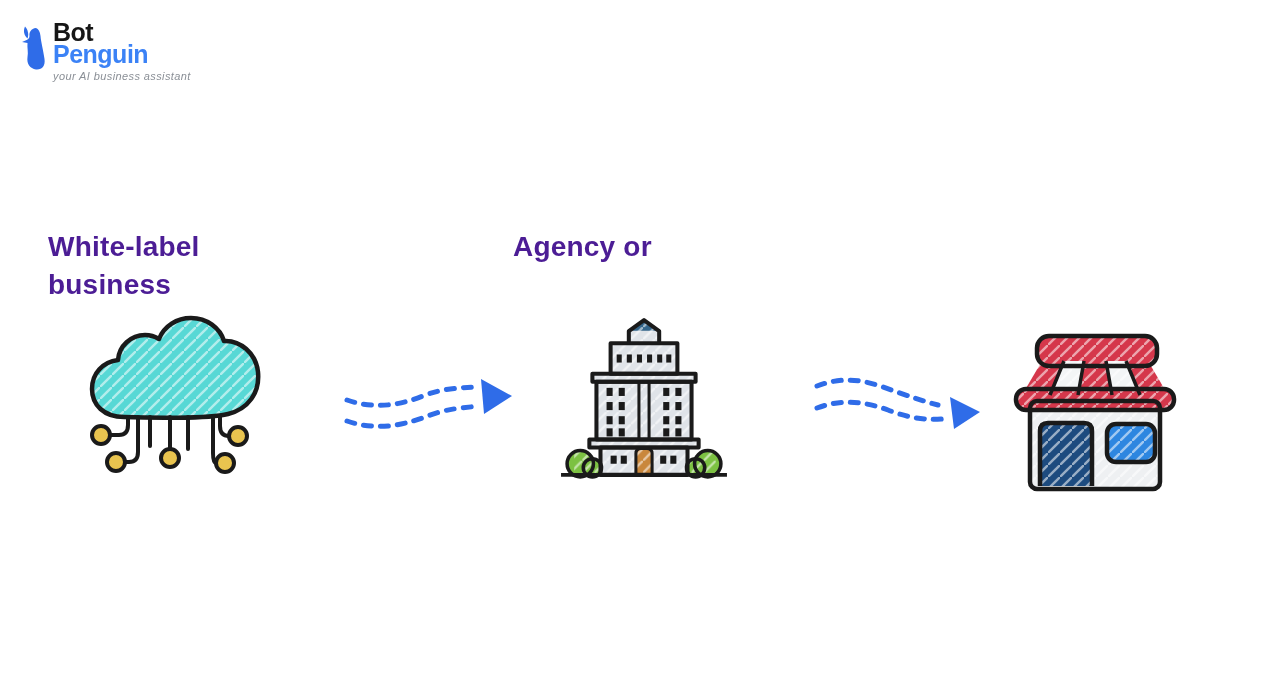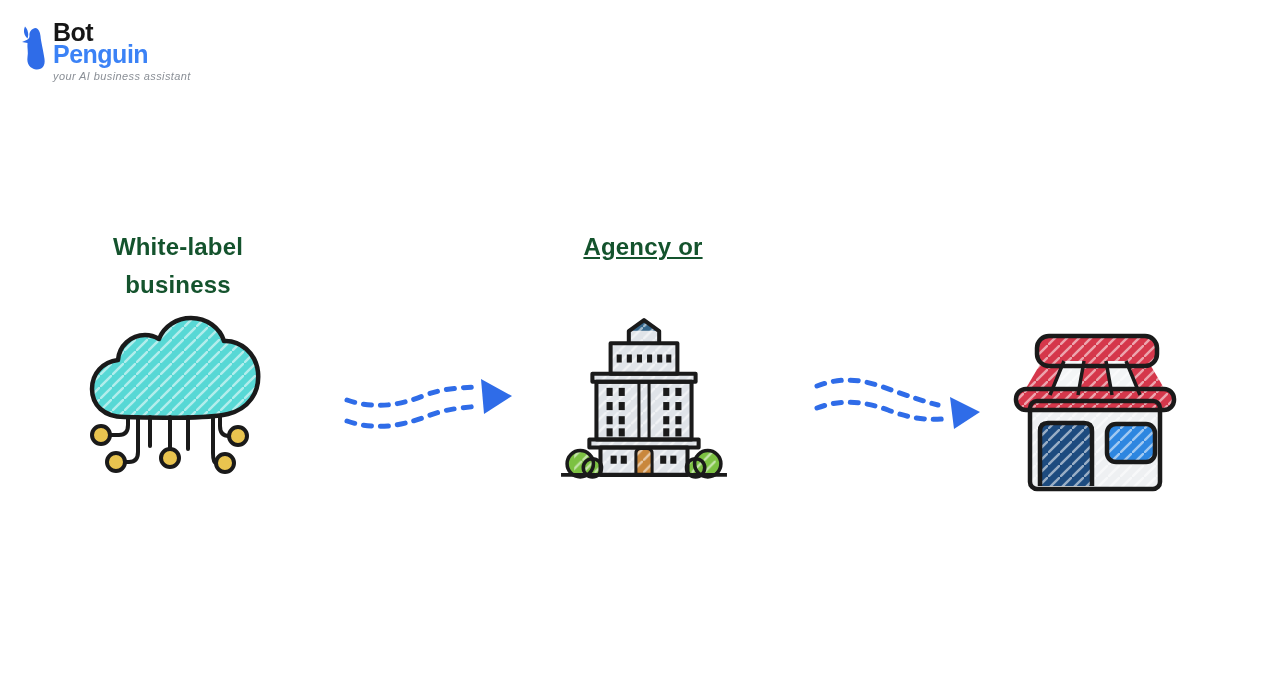--- a/index.html
+++ b/index.html
@@ -34,29 +34,28 @@
   .tagline {
     margin-top: 4px;
     font-size: 11px; font-style: italic; color: #8a8f96;
     letter-spacing: 0.4px; white-space: nowrap;
   }
   
   .node-label {
     position: absolute;
     width: 260px;
     top: 228px;
-    text-align: center;
-    font-size: 24px;
+    font-size: 28px;
     font-weight: 600;
     line-height: 38px;
-    color: #14532d;
+    color: #4c1d95;
     letter-spacing: 0.2px;
   }
   .node-label.n1 { left: 48px; }
-  .node-label.n2 { left: 513px; text-decoration: underline; }
+  .node-label.n2 { left: 513px; }
   .node-label.n3 { left: 962px; }
   
   .icon { position: absolute; }
   .cloud-icon   { left: 88px;  top: 315px; }
   .building-icon{ left: 558px; top: 315px; }
   .store-icon   { left: 1012px;top: 333px; }
   .arrow-1      { left: 343px; top: 376px; }
   .arrow-2      { left: 813px; top: 372px; }
 </style>
 </head>

